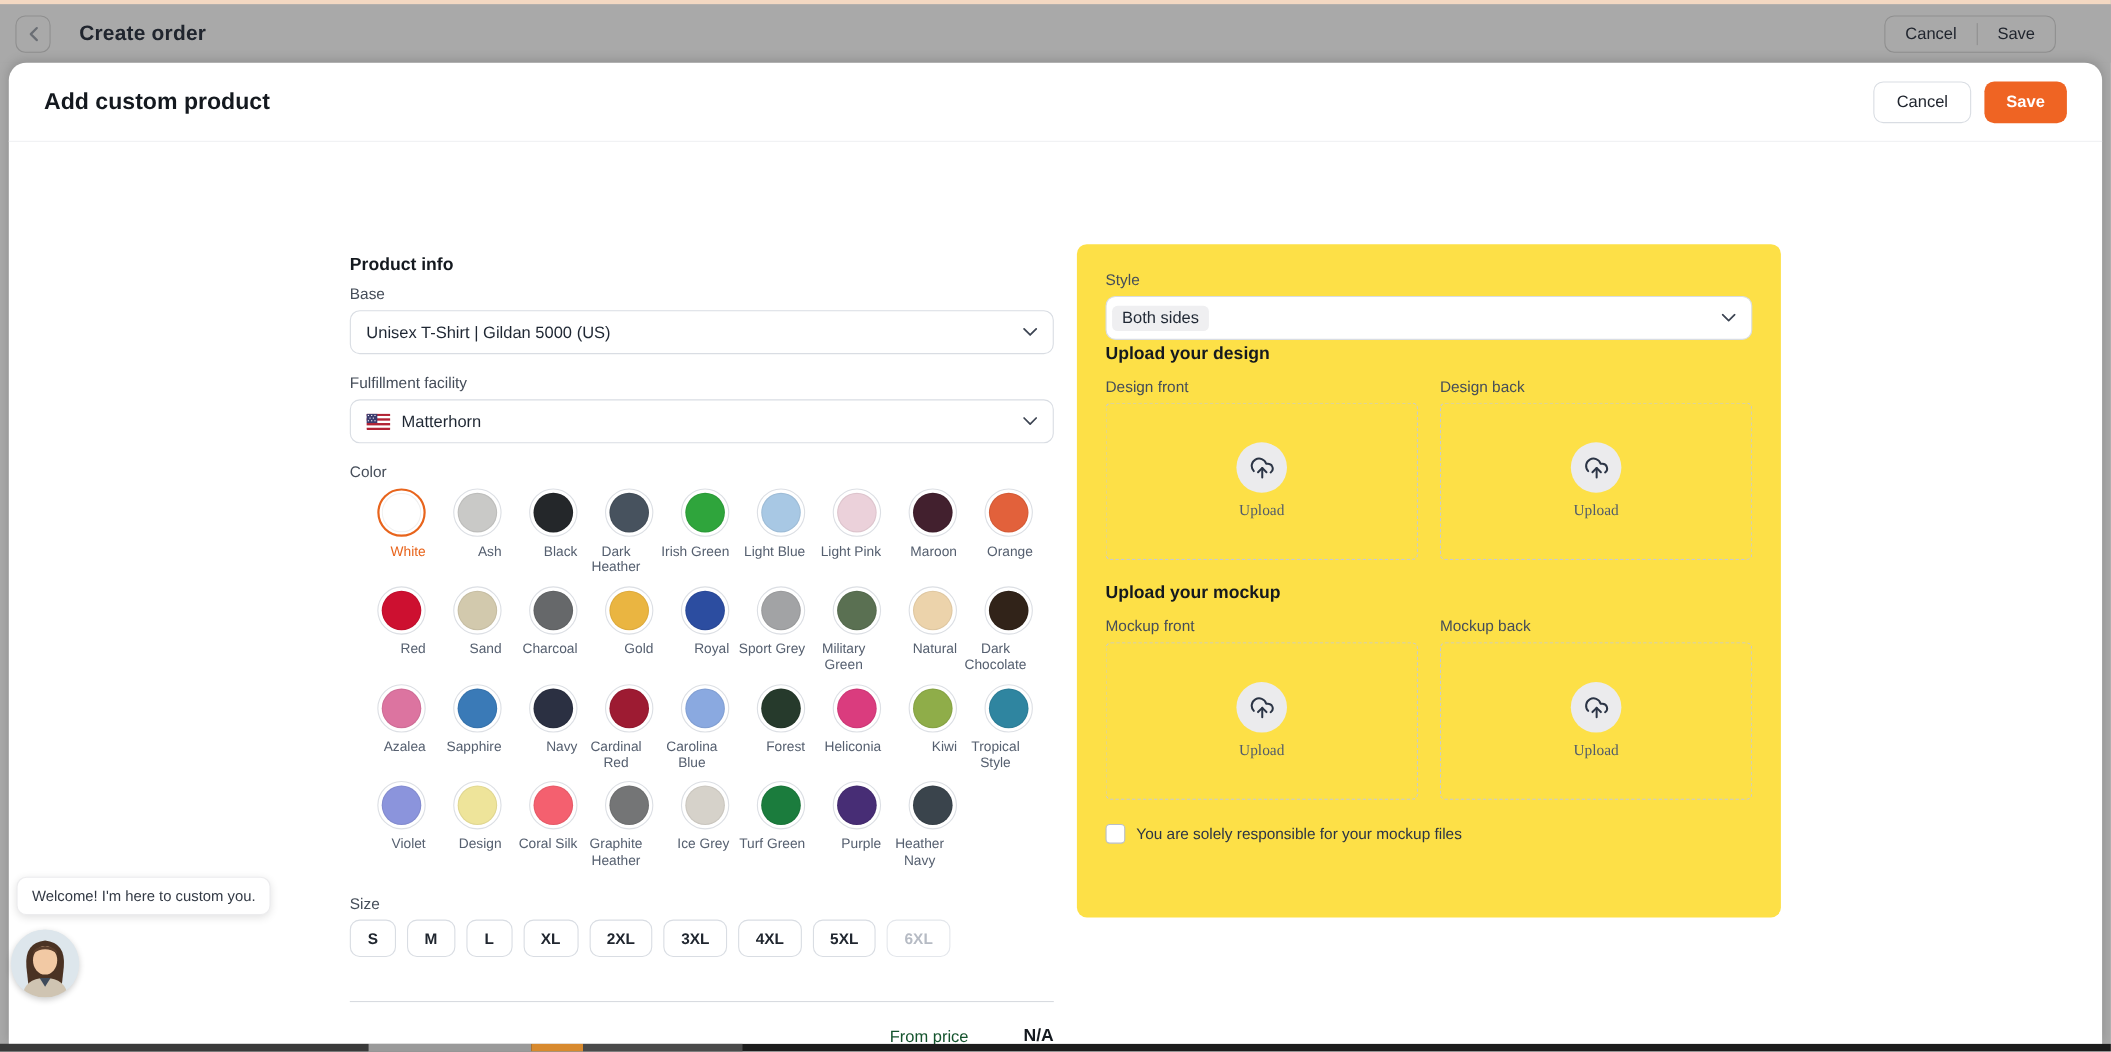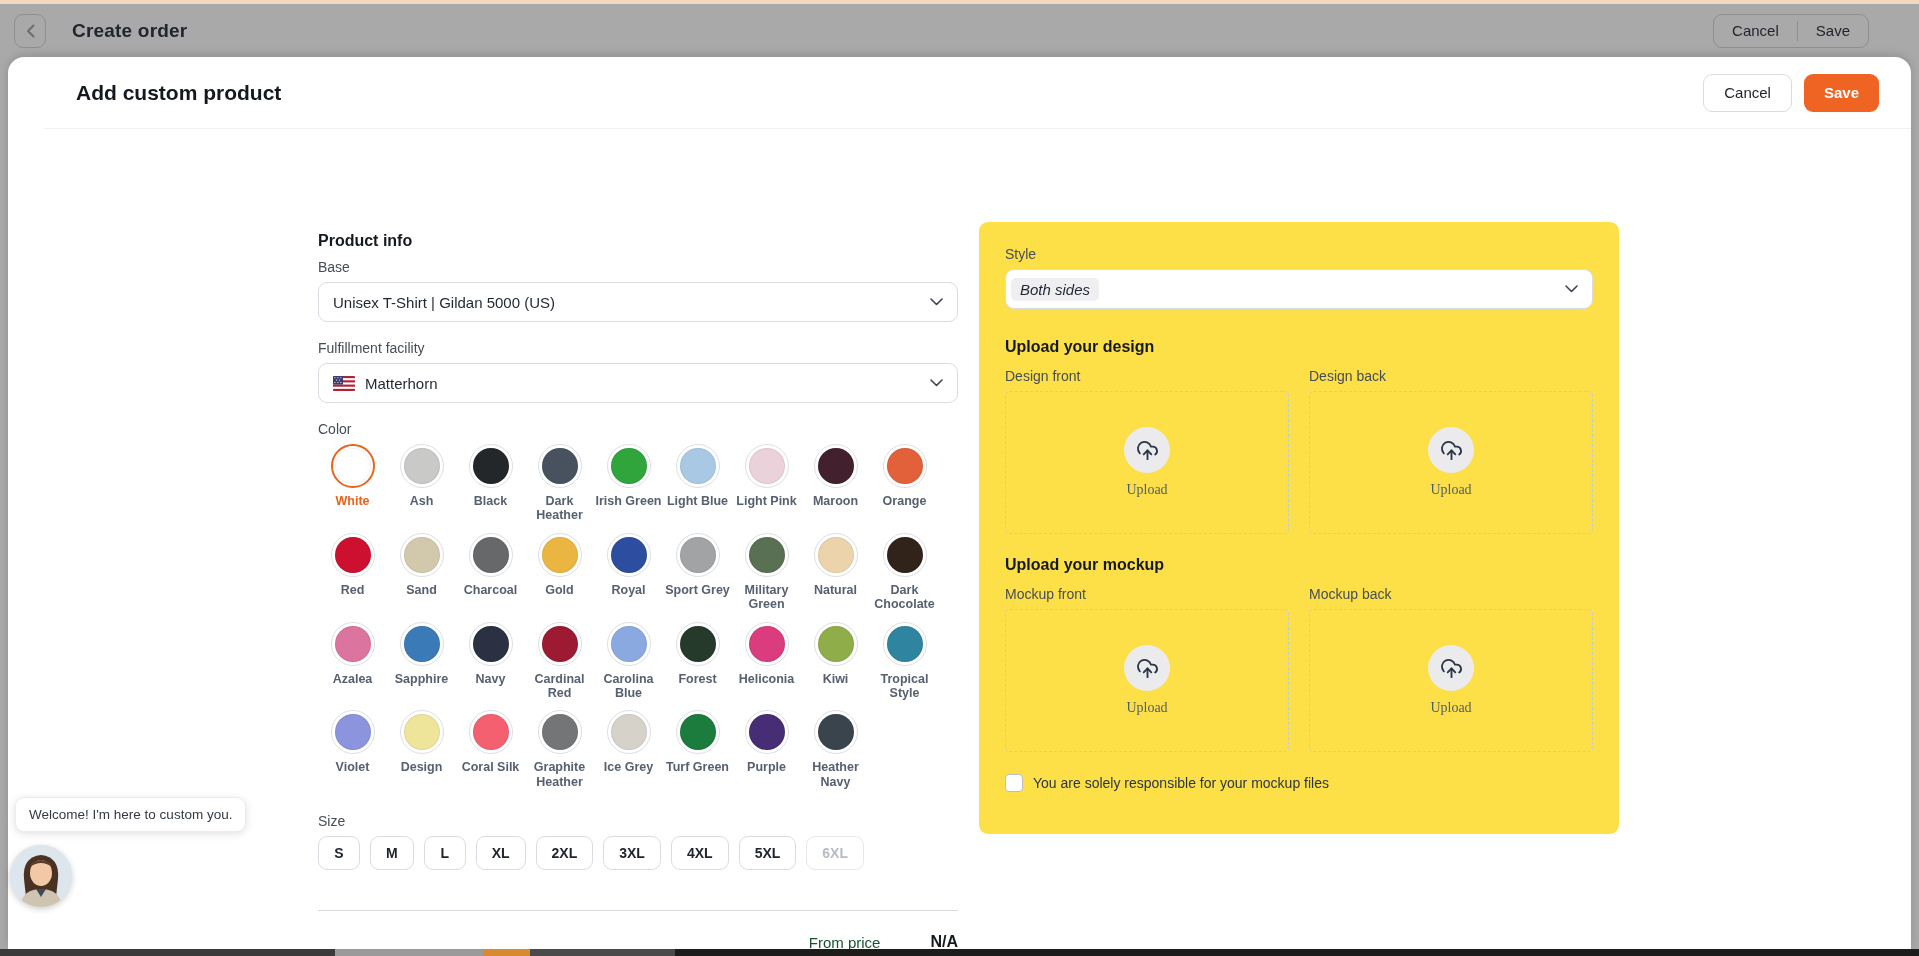--- a/index.html
+++ b/index.html
@@ -11,60 +11,60 @@
 
   
   .backdrop-bar { position:absolute; top:4px; left:0; width:100%; height:53px; background:#a9a9a9; display:flex; align-items:center; padding:0 14px; }
   .back-btn { width:32px; height:34px; border:1px solid #8f8f8f; border-radius:9px; display:flex; align-items:center; justify-content:center; cursor:pointer; color:#5d6166; }
   .backdrop-title { font-size:19px; font-weight:bold; color:#20252e; margin-left:26px; letter-spacing:.2px; }
   .backdrop-actions { margin-left:auto; display:flex; align-items:stretch; border:1px solid #8f8f8f; border-radius:9px; height:34px; overflow:hidden; margin-right:36px; }
   .backdrop-actions .bd-btn { padding:0 18px; display:flex; align-items:center; font-size:15px; color:#20252e; cursor:pointer; }
   .backdrop-actions .bd-sep { width:1px; background:#8f8f8f; margin:6px 0; }
 
   
-  .modal { position:absolute; top:57px; left:8px; right:8px; bottom:7px; background:#ffffff; border-radius:16px 16px 0 0; box-shadow:0 -2px 10px rgba(0,0,0,.15);padding-left:36px; }
+  .modal { position:absolute; top:57px; left:8px; right:8px; bottom:7px; background:#ffffff; border-radius:16px 16px 0 0; box-shadow:0 -2px 10px rgba(0,0,0,.15); }
   .modal-header { height:72px; display:flex; align-items:center; padding:0 32px; border-bottom:1px solid #f0f1f3; }
   .modal-title { font-size:21px; font-weight:bold; color:#14191f; }
   .modal-actions { margin-left:auto; display:flex; gap:12px; }
   .btn { height:38px; border-radius:9px; font-size:15px; display:flex; align-items:center; padding:0 20px; cursor:pointer; font-family:inherit; }
   .btn-outline { background:#fff; border:1px solid #d9dde3; color:#20252e; }
   .btn-primary { border:none; color:#fff; font-weight:bold; }
 
   
   .left-col { position:absolute; left:310px; top:175px; width:640px; }
   .section-heading { font-size:16px; font-weight:bold; color:#14191f; margin-bottom:9px; }
   .field-label { font-size:14px; color:#454d59; margin-bottom:7px; }
   .select { position:relative; height:40px; border:1px solid #d9dde3; border-radius:9px; background:#fff; display:flex; align-items:center; padding:0 40px 0 14px; font-size:15px; color:#1f2733; cursor:pointer; }
   .select .chev { position:absolute; right:14px; top:50%; transform:translateY(-50%); display:flex; }
   .mb18 { margin-bottom:18px; }
   .flag { width:22px; height:15px; margin-right:10px; flex:0 0 auto; border-radius:1px; overflow:hidden; }
   .hl { background:#efeff1; border-radius:5px; padding:3px 9px; margin-left:-9px; }
 
   
   .color-grid { display:grid; grid-template-columns:repeat(9,69px); row-gap:10px; margin-top:4px; }
-  .swatch-cell { display:flex; flex-direction:column; align-items:center; cursor:pointer;font-weight:bold; }
+  .swatch-cell { display:flex; flex-direction:column; align-items:flex-end; cursor:pointer; }
   .swatch-ring { width:44px; height:44px; border-radius:50%; border:1px solid #dcdfe4; background:#fff; display:flex; align-items:center; justify-content:center; }
   .swatch-cell.selected .swatch-ring { border:2px solid #e8641c; }
   .swatch-dot { width:36px; height:36px; border-radius:50%; box-shadow:inset 0 0 0 1px rgba(0,0,0,.06); }
   .swatch-name { margin-top:6px; font-size:12.5px; line-height:1.15; color:#566070; text-align:center; max-width:68px; }
   .swatch-cell.selected .swatch-name { color:#e8641c; }
 
   
   .size-row { display:flex; gap:10px; margin-top:4px; }
   .size-chip { height:34px; min-width:42px; padding:0 15px; display:flex; align-items:center; justify-content:center; border:1px solid #d9dde3; border-radius:9px; font-size:14px; font-weight:bold; color:#20262f; cursor:pointer; background:#fff; }
   .size-chip.disabled { color:#b6bbc4; border-color:#e4e7ec; cursor:default; }
 
   .divider { height:1px; background:#d8dbe0; margin-top:40px; }
   .price-row { display:flex; justify-content:flex-end; align-items:center; gap:50px; margin-top:22px; }
   .price-label { font-size:15px; color:#14532d; }
   .price-value { font-size:16px; font-weight:bold; color:#14191f; }
 
   
   .right-panel { position:absolute; left:971px; top:165px; width:640px; height:612px; background:#fde047; border-radius:9px; padding:24px 26px; }
-  .rp-select { margin-bottom:29px;font-style:italic; }
+  .rp-select { margin-bottom:4px; }
   .rp-heading { font-size:16px; font-weight:bold; color:#14191f; margin-bottom:12px; }
   .upload-cols { display:grid; grid-template-columns:1fr 1fr; column-gap:20px; margin-bottom:22px; }
   .upload-box { border:1px dashed #c6cad2; border-radius:5px; height:143px; display:flex; flex-direction:column; align-items:center; justify-content:center; cursor:pointer;font-family:Liberation Serif, serif; }
   .upload-circle { width:46px; height:46px; border-radius:50%; background:#ebebed; display:flex; align-items:center; justify-content:center; }
   .upload-word { margin-top:9px; font-size:14px; color:#515b6b; }
   .checkbox-row { display:flex; align-items:center; gap:10px; margin-top:4px; }
   .checkbox { width:18px; height:18px; border:1px solid #b9bec8; border-radius:4px; background:#fff; cursor:pointer; flex:0 0 auto; }
   .checkbox-label { font-size:14px; color:#2b3445; }
 
   

